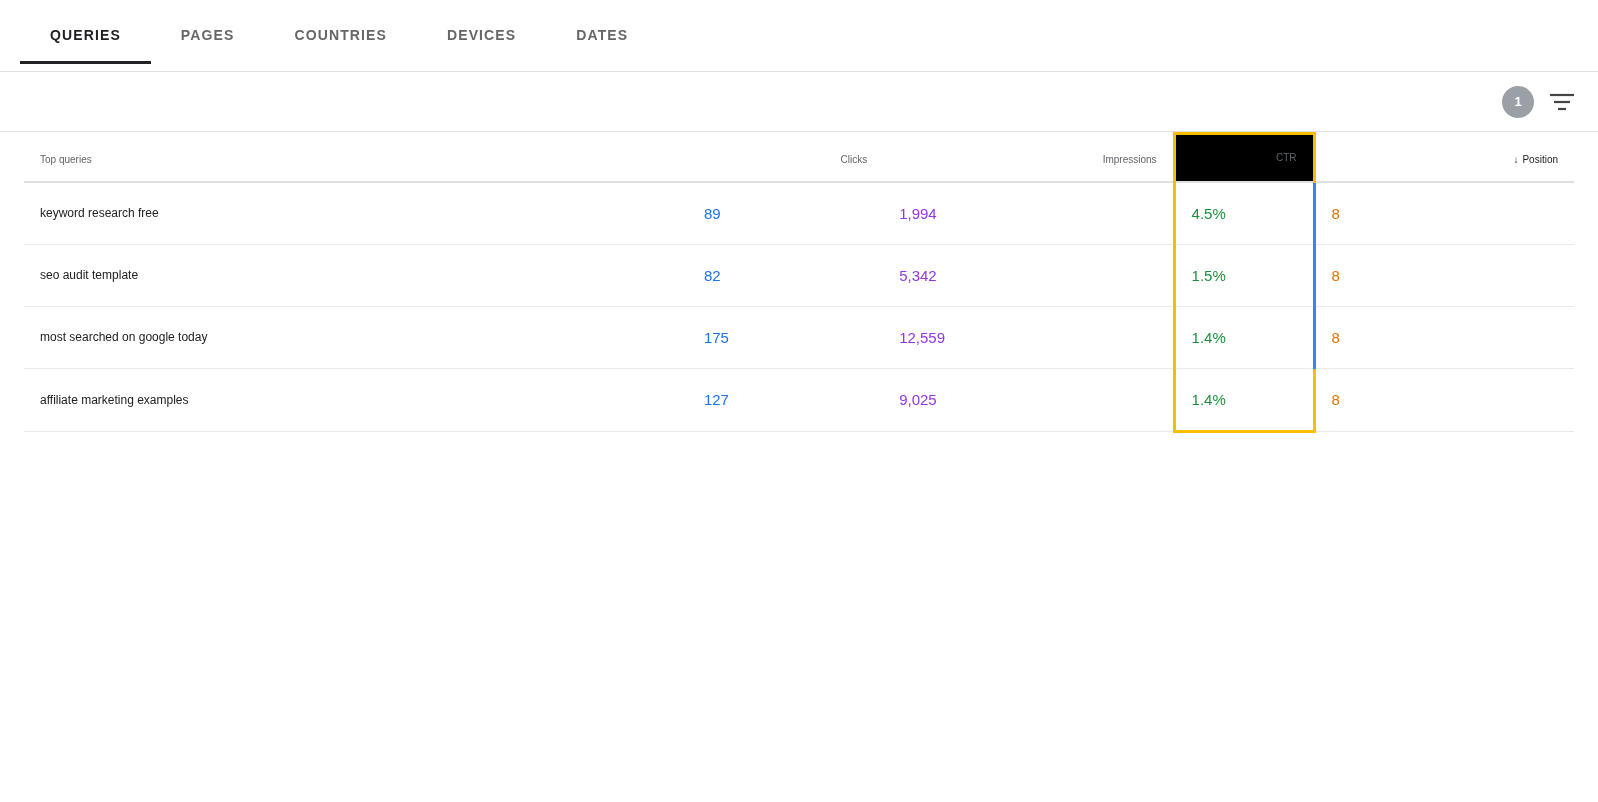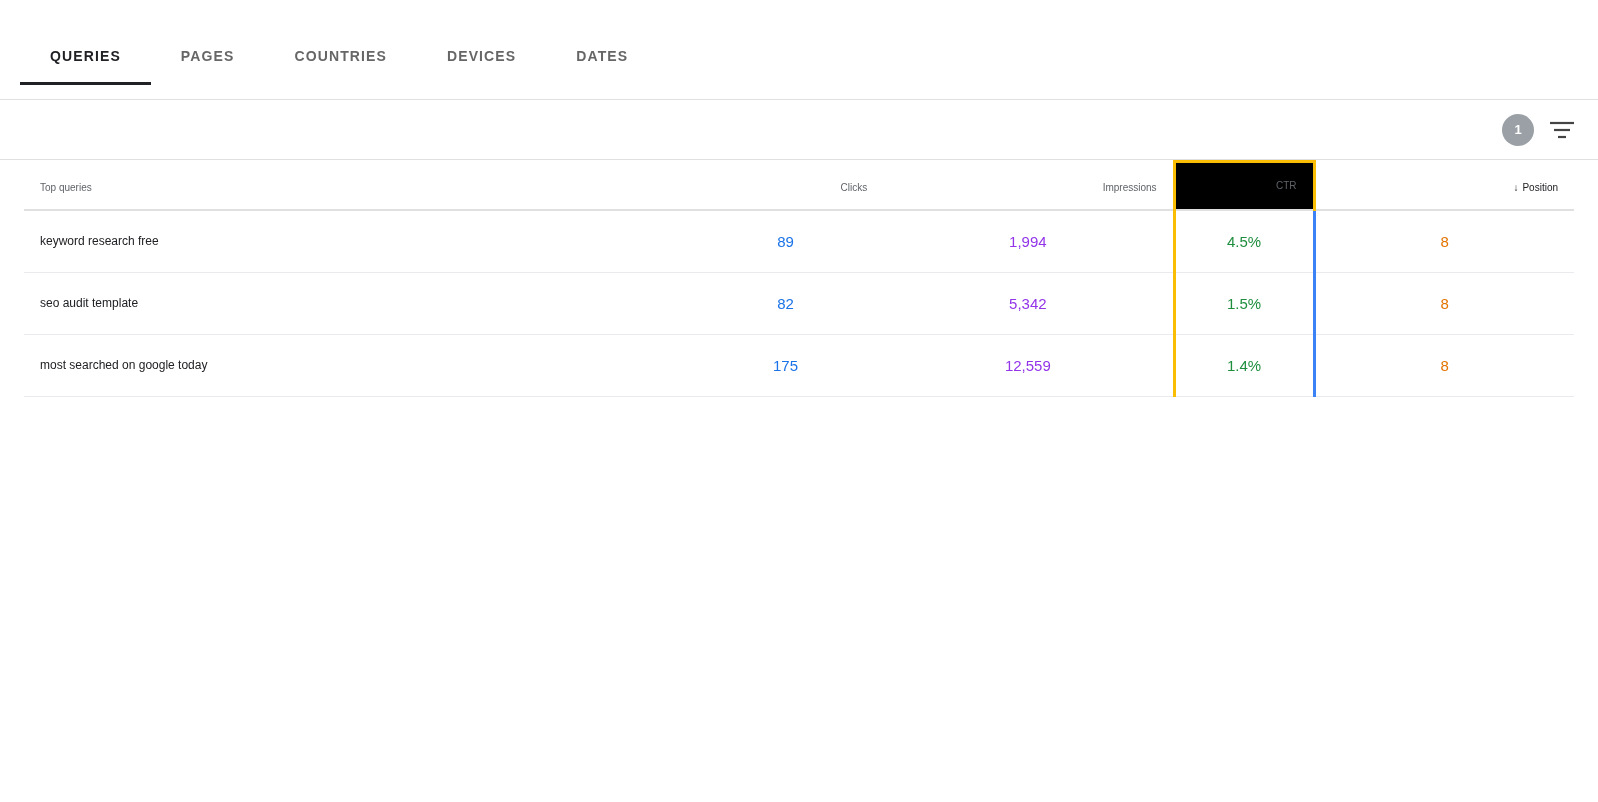--- a/index.html
+++ b/index.html
@@ -10,22 +10,22 @@
       color: #333;
       width: 1598px;
       min-height: 802px;
     }
 
     
     .tabs {
       display: flex;
       align-items: flex-end;
       border-bottom: 1px solid #e0e0e0;
-      padding: 15px 20px;
-      height: 100px;
+      padding: 8px 20px;
+      height: 72px;
     }
 
     .tab {
       padding: 0 30px 18px 30px;
       font-size: 14px;
       font-weight: 600;
       letter-spacing: 0.08em;
       color: #666;
       cursor: pointer;
       border-bottom: 3px solid transparent;
@@ -104,21 +104,21 @@
       font-weight: 400;
     }
 
     tbody tr {
       border-bottom: 1px solid #e8eaed;
     }
 
     tbody td {
       padding: 22px 16px;
       font-size: 15px;
-      text-align: center;
+      text-align: left;
     }
 
     tbody td.col-query {
       text-align: left;
       color: #202124;
       font-size: 12px;
     }
 
     .val-clicks {
       color: #1a73e8;
@@ -212,15 +212,22 @@
       <td class="val-ctr col-ctr-cell">1.5%</td>
       <td class="val-position">8</td>
     </tr>
         <tr>
       <td class="col-query">most searched on google today</td>
       <td class="val-clicks">175</td>
       <td class="val-impressions">12,559</td>
       <td class="val-ctr col-ctr-cell">1.4%</td>
       <td class="val-position">8</td>
     </tr>
+        <tr>
+      <td class="col-query">affiliate marketing examples</td>
+      <td class="val-clicks">127</td>
+      <td class="val-impressions">9,025</td>
+      <td class="val-ctr col-ctr-cell-last">1.4%</td>
+      <td class="val-position">8</td>
+    </tr>
       </tbody>
   </table>
 </div>
 
 </body></html>

